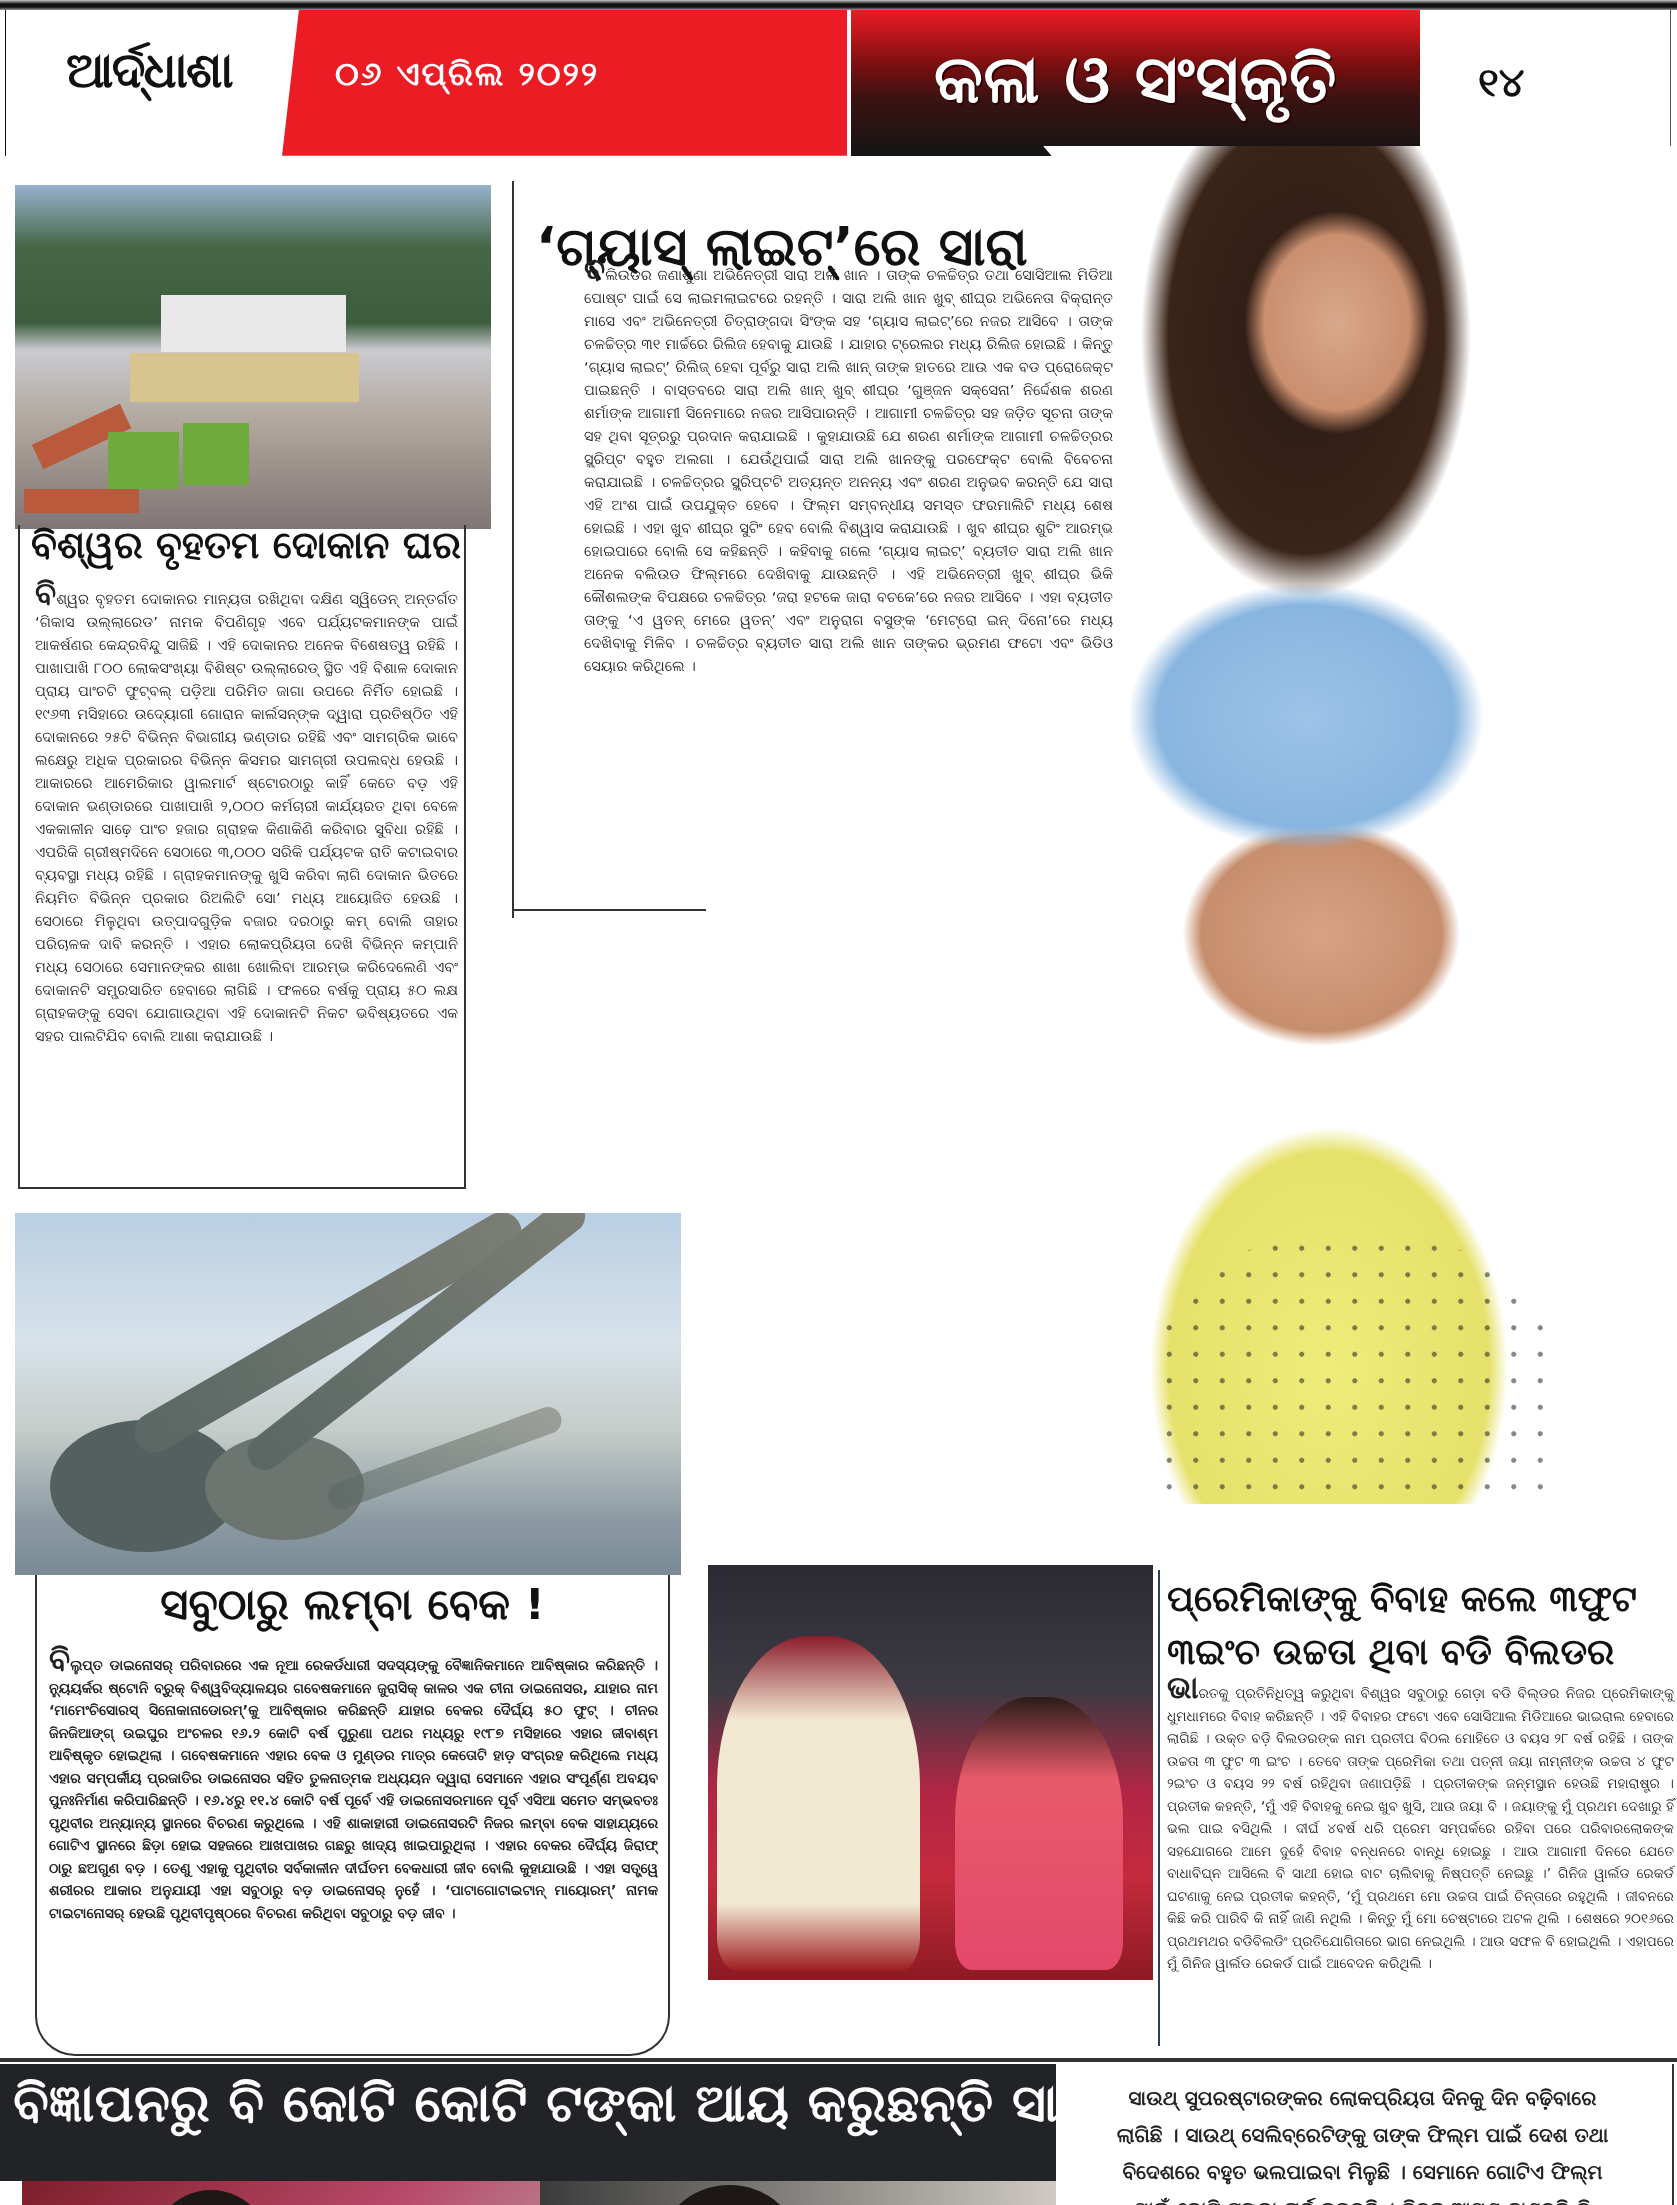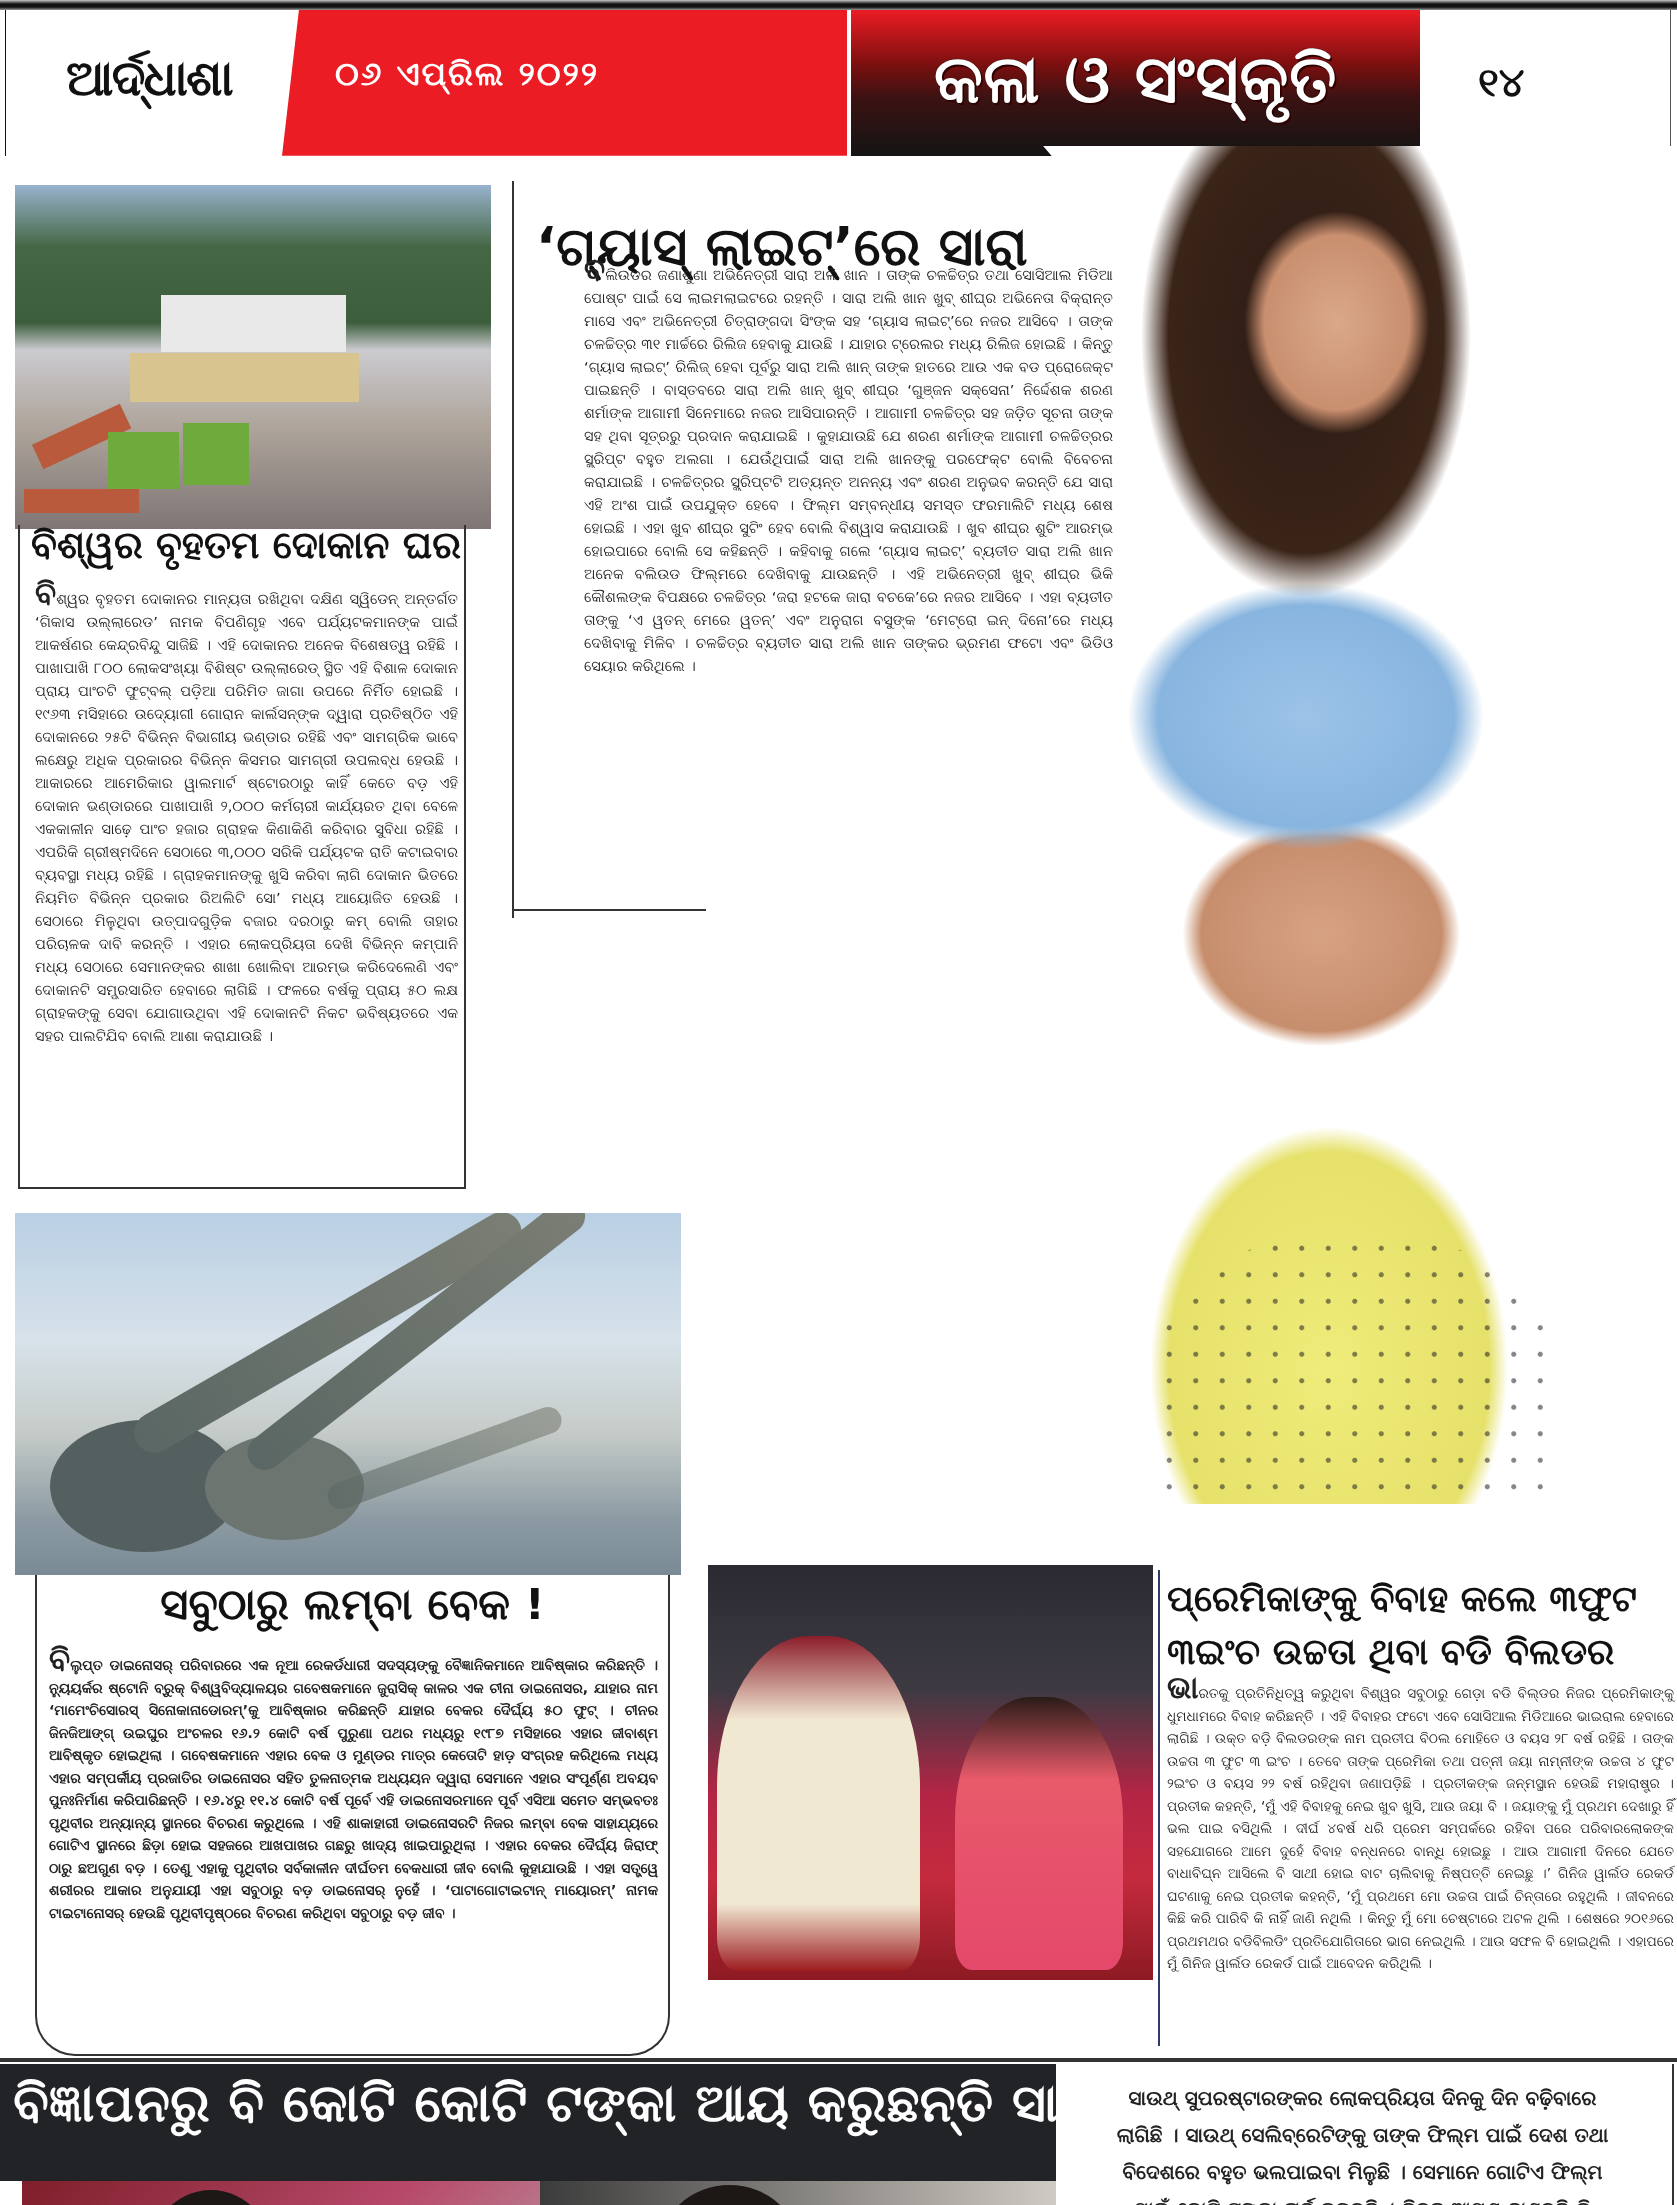--- a/index.html
+++ b/index.html
@@ -4,21 +4,21 @@
 <style>
   * { box-sizing: border-box; margin: 0; padding: 0; }
   html, body { width: 1677px; height: 2748px; background: #ffffff; overflow: hidden; }
   body { position: relative; font-family: "DejaVu Sans", sans-serif; color: #1a1a1a; }
   .abs { position: absolute; }
 
   
   .topbar { left: 0; top: 0; width: 1677px; height: 9.7px; background: linear-gradient(#c8c8c8, #111 40%, #111 70%, #999); }
   .masthead { left: 0; top: 9.7px; width: 1677px; height: 150px; }
   .mh-left { left: 5.3px; top: 0; width: 282px; height: 146px; border-left: 1.8px solid #111; background: #fff; }
-  .logo { left: 66px; top: 31px; font-size: 49px; font-weight: bold; letter-spacing: -1.8px; color: #111; font-family: "DejaVu Serif", serif; margin-top: 8px; }
+  .logo { left: 66px; top: 31px; font-size: 49px; font-weight: bold; letter-spacing: -1.8px; color: #111; font-family: "DejaVu Serif", serif; }
   .mh-date { left: 282px; top: 0; width: 565px; height: 146px; background: #ec1c24; clip-path: polygon(3% 0, 100% 0, 100% 100%, 0 100%); }
   .mh-date-text { left: 335px; top: 44px; width: 397px; font-size: 33px; color: #fff; font-weight: bold; letter-spacing: 1.8px; }
   .mh-title { left: 851px; top: 0; width: 569px; height: 146px; background: linear-gradient(#ec1c24 0%, #7a0f0f 38%, #3c1212 60%, #141414 100%); }
   .mh-title-text { left: 851px; top: 31px; width: 569px; text-align: center; font-size: 66px; font-weight: bold; color: #fff; text-shadow: 0 0 0.9px #000, 1.8px 1.8px 0 #300; letter-spacing: 0.9px; }
   .mh-right { left: 1420px; top: 0; width: 251px; height: 146px; border-right: 1.8px solid #555; }
   .pageno { left: 1478px; top: 49px; font-size: 40px; font-weight: bold; color: #111; }
 
   
   .body-text { font-size: 14.6px; line-height: 23px; text-align: justify; color: #222; }
   .body-text::first-letter { font-size: 31px; font-weight: bold; }

